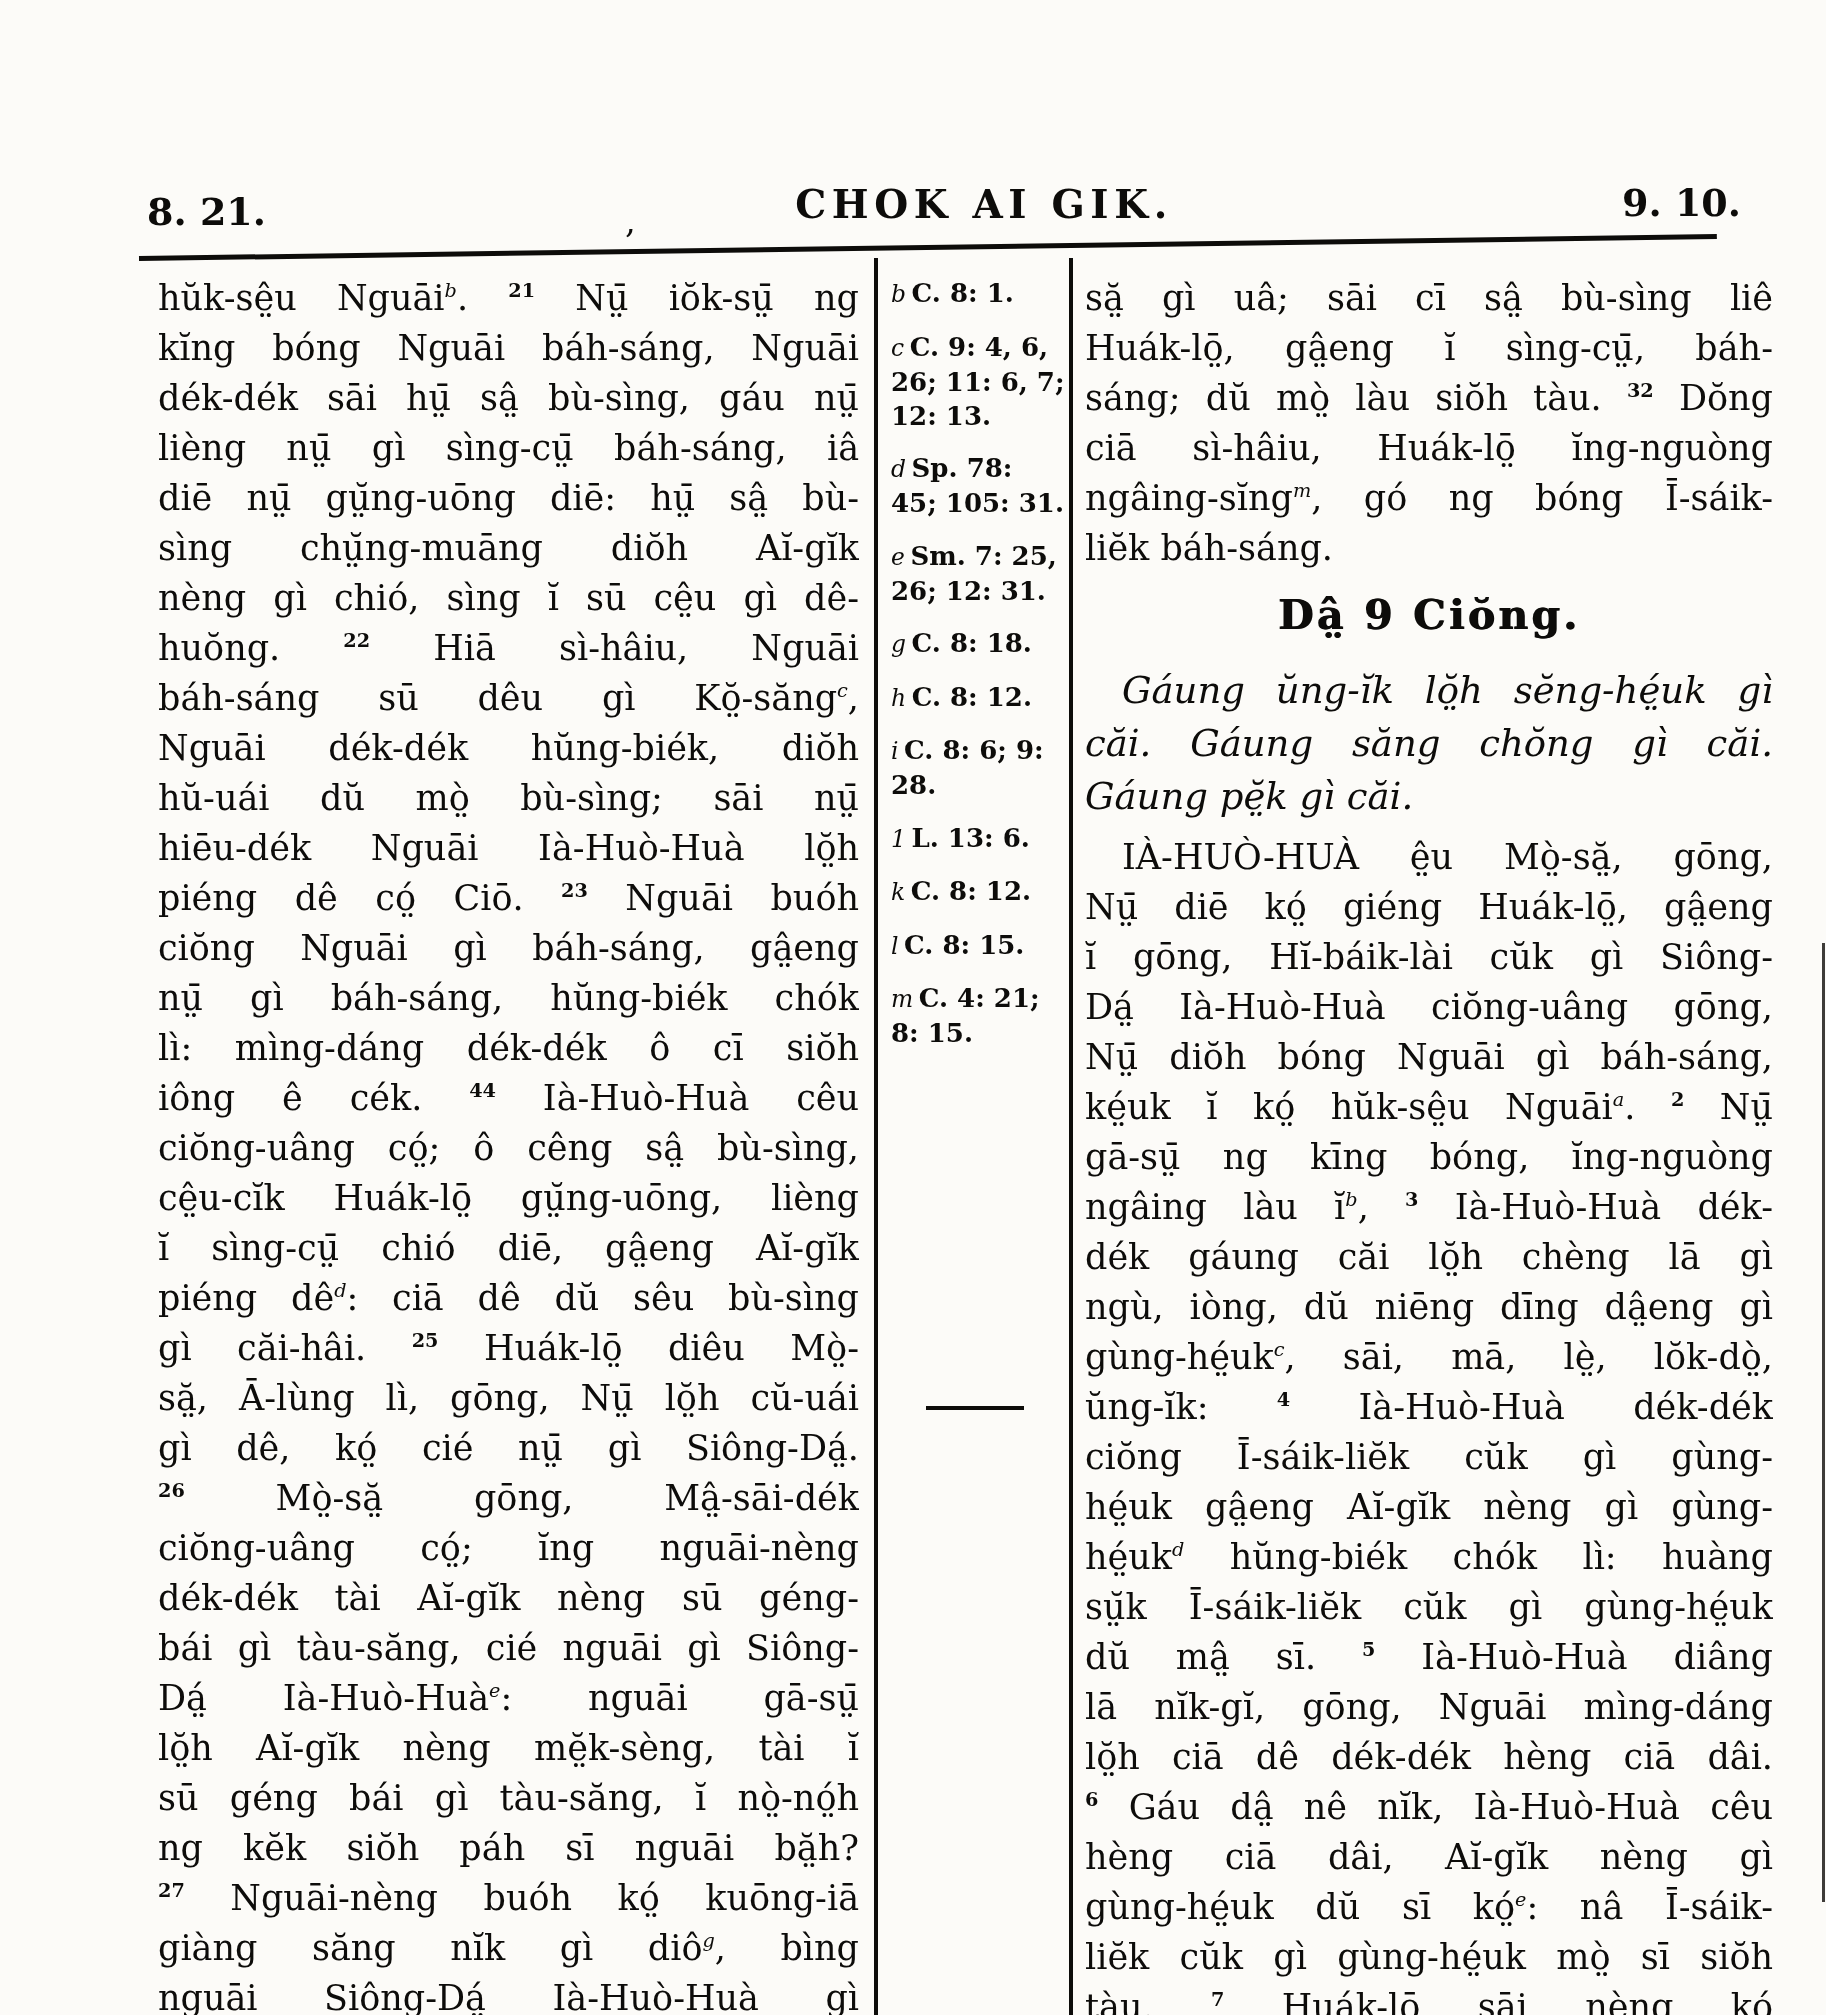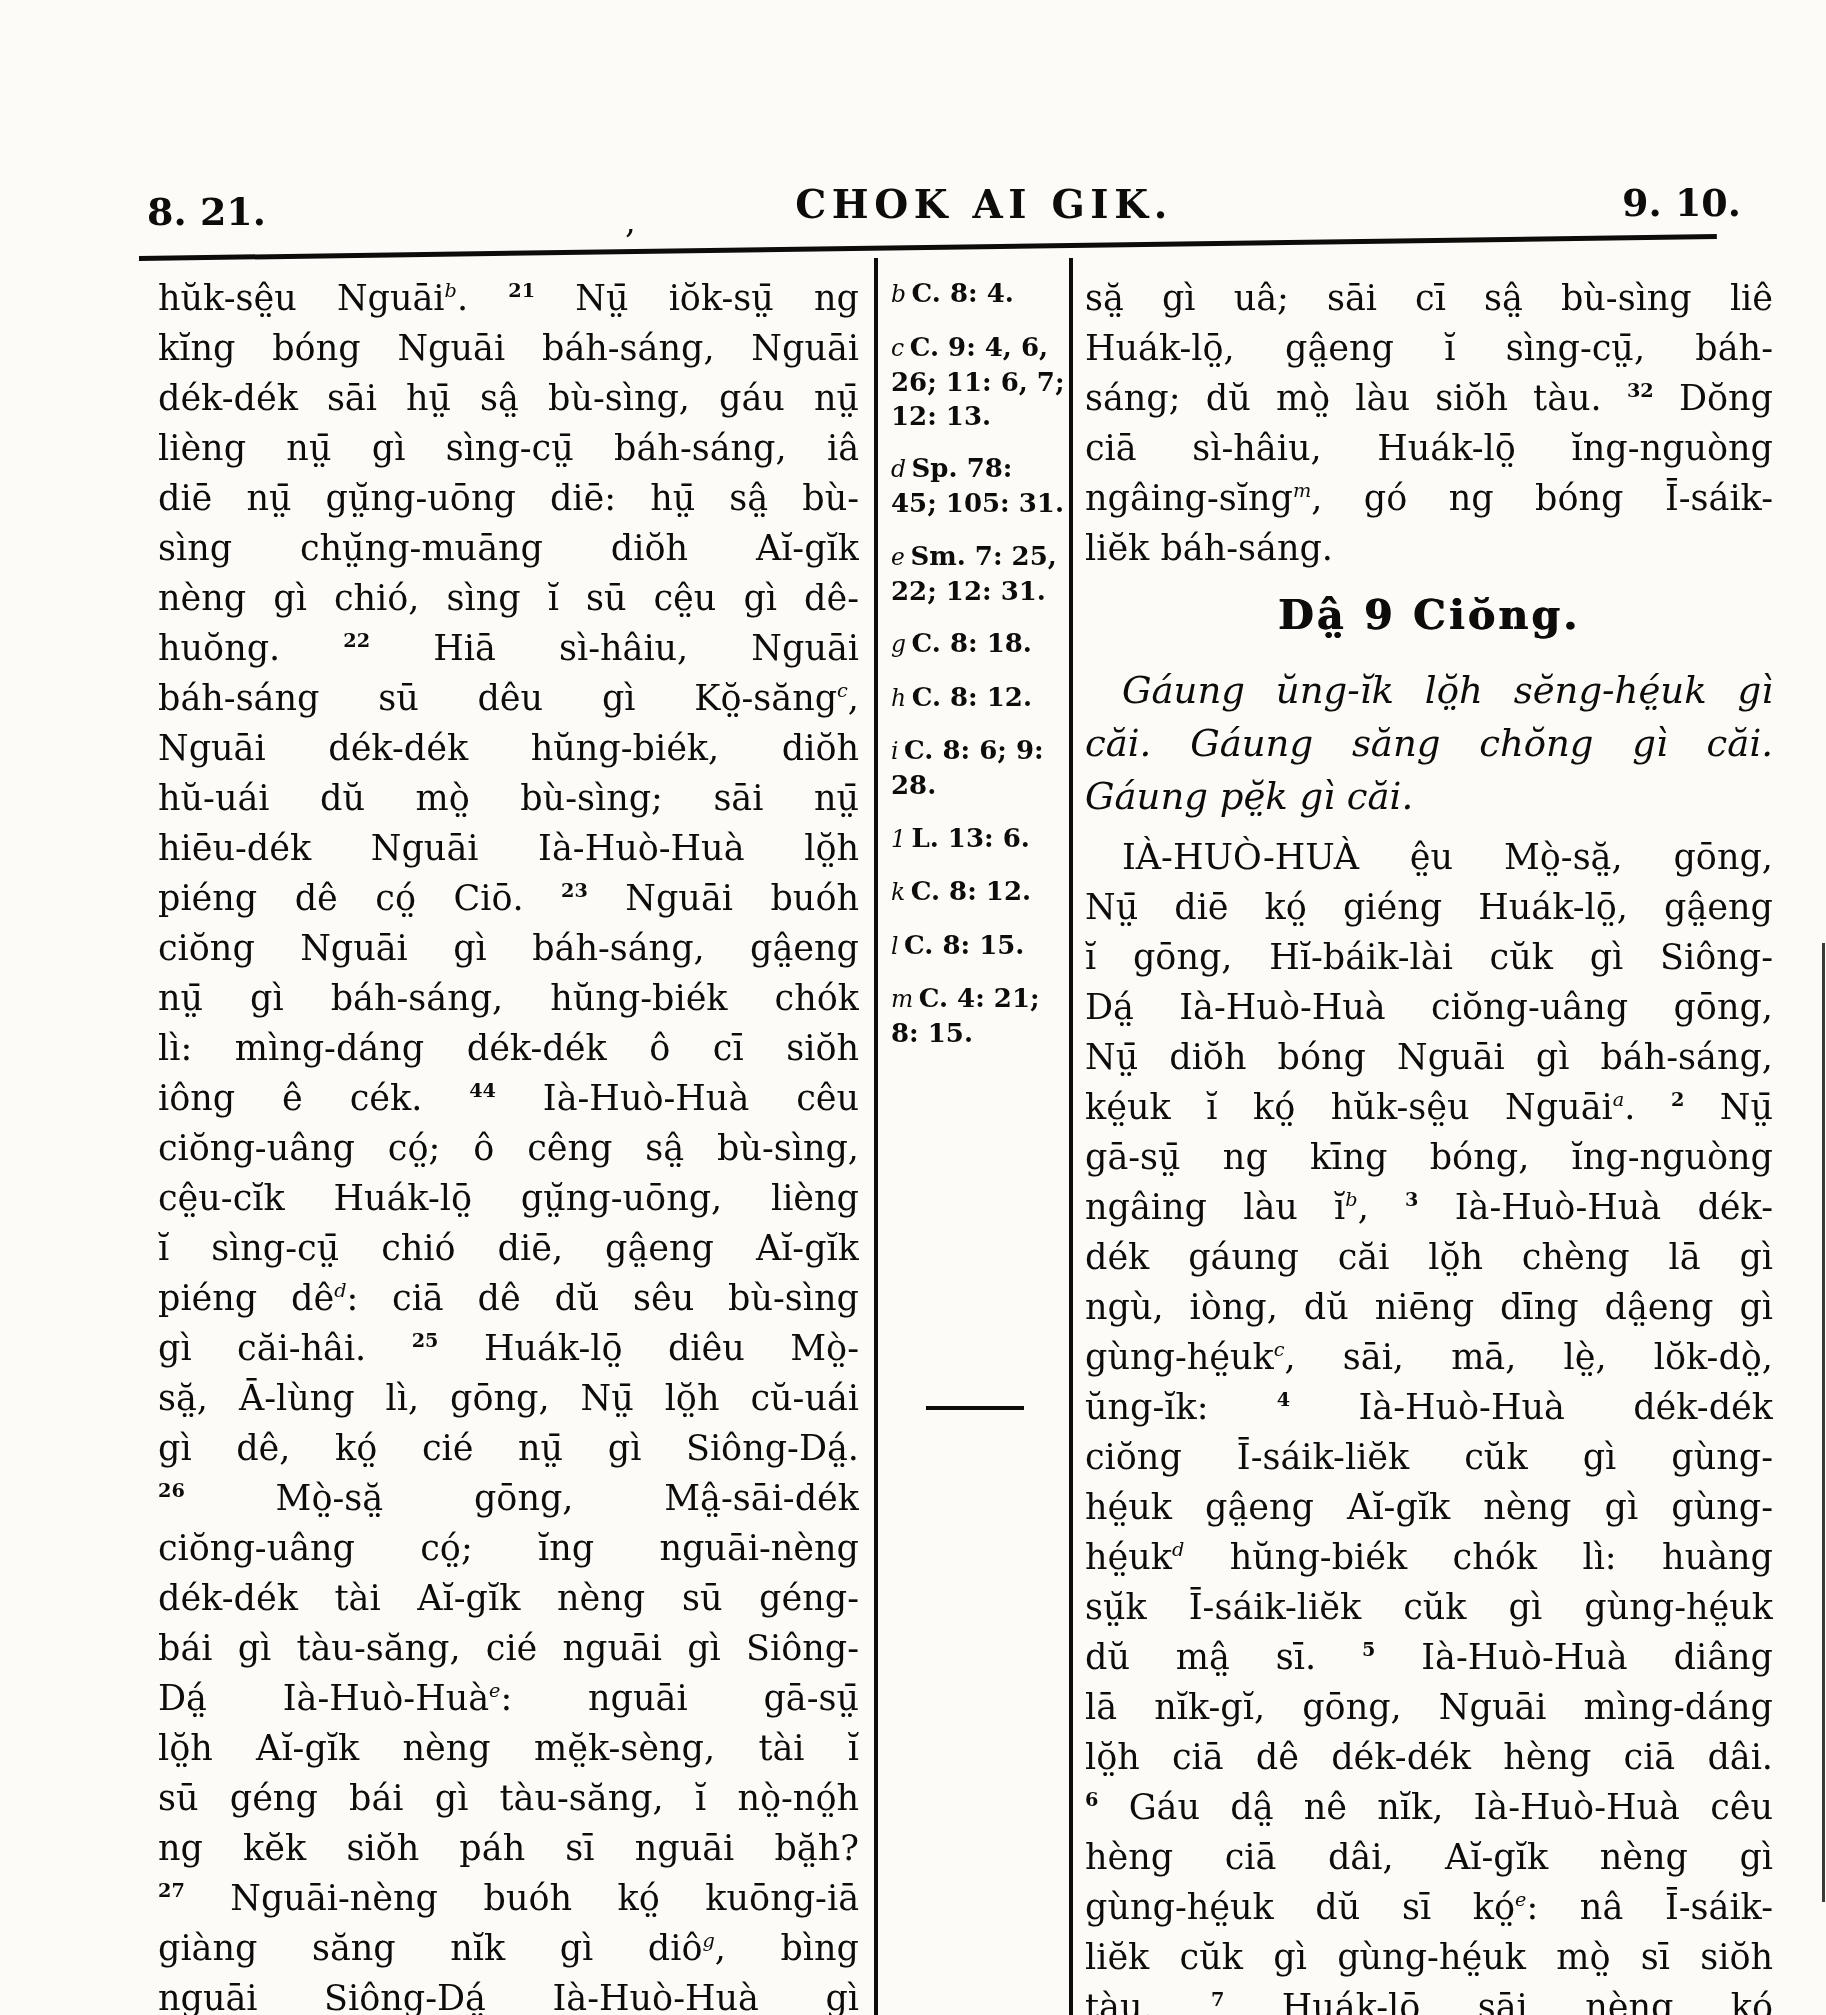--- a/index.html
+++ b/index.html
@@ -87,24 +87,24 @@
       <div class="tl"><sup class="num">27</sup> Nguāi-nèng buóh kó̤ kuōng-iā</div>
       <div class="tl">giàng săng nĭk gì diô<sup class="lt">g</sup>, bìng</div>
       <div class="tl">nguāi Siông-Dá̤ Ià-Huò-Huà gì</div>
     </div>
 
   <div class="abs vrule v1"></div>
   <div class="abs vrule v2"></div>
 
   <div class="gut gtop">
 
-  <div class="fn"><i class="fm">b</i><span class="fr">C. 8: 4.</span></div>
+  <div class="fn"><i class="fm">b</i><span class="fr">C. 8: 1.</span></div>
       <div class="fn"><i class="fm">c</i><span class="fr">C. 9: 4, 6, 26; 11: 6, 7; 12: 13.</span></div>
       <div class="fn"><i class="fm">d</i><span class="fr">Sp. 78: 45; 105: 31.</span></div>
-      <div class="fn"><i class="fm">e</i><span class="fr">Sm. 7: 25, 22; 12: 31.</span></div>
+      <div class="fn"><i class="fm">e</i><span class="fr">Sm. 7: 25, 26; 12: 31.</span></div>
       <div class="fn"><i class="fm">g</i><span class="fr">C. 8: 18.</span></div>
       <div class="fn"><i class="fm">h</i><span class="fr">C. 8: 12.</span></div>
       <div class="fn"><i class="fm">i</i><span class="fr">C. 8: 6; 9: 28.</span></div>
       <div class="fn"><i class="fm">1</i><span class="fr">L. 13: 6.</span></div>
       <div class="fn"><i class="fm">k</i><span class="fr">C. 8: 12.</span></div>
       <div class="fn"><i class="fm">l</i><span class="fr">C. 8: 15.</span></div>
       <div class="fn"><i class="fm">m</i><span class="fr">C. 4: 21; 8: 15.</span></div>
     </div>
 
   <div class="abs midrule"></div>

